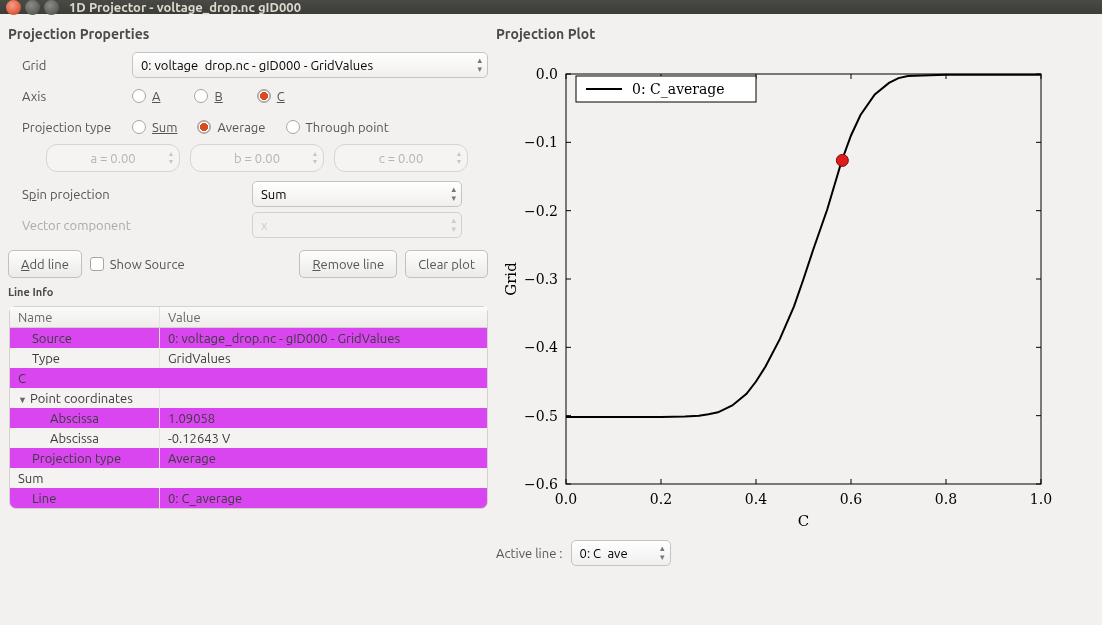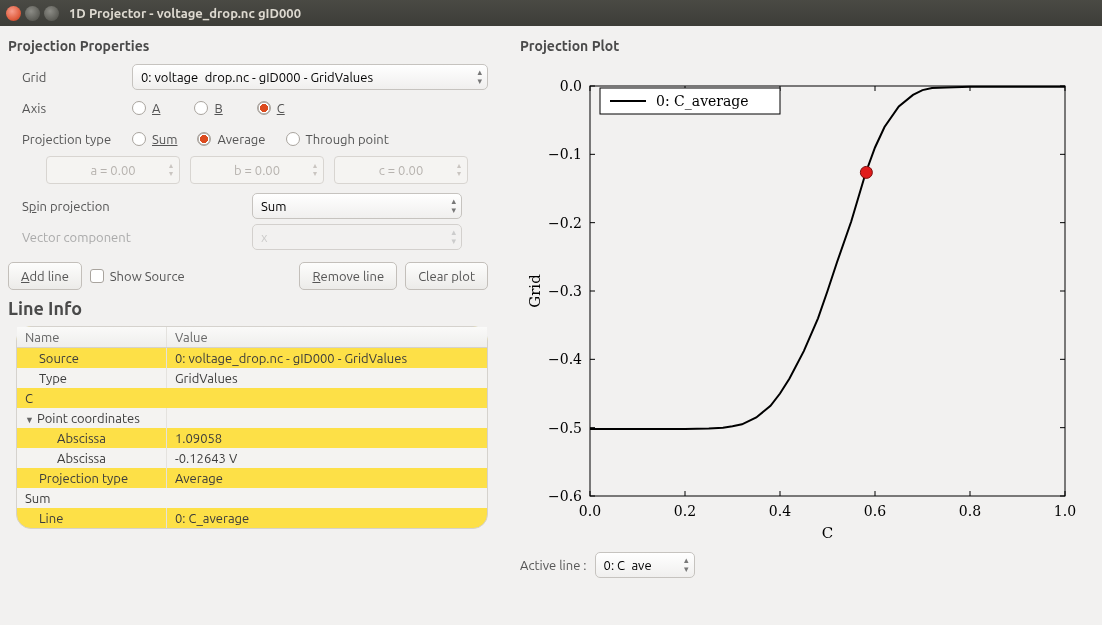--- a/index.html
+++ b/index.html
@@ -7,38 +7,38 @@
     margin: 0;
     font-family: "Ubuntu", "Segoe UI", sans-serif;
     font-size: 13px;
     background: #f2f1f0;
     color: #3c3c3c;
     width: 1102px;
     height: 625px;
     overflow: hidden;
   }
   .titlebar {
-    height: 26px;
+    height: 14px;
     background: linear-gradient(#4a4a44, #3d3d38);
     display: flex;
     align-items: center;
     padding: 0 6px;
     gap: 4px;
   }
   .tb-btn {
     width: 15px; height: 15px; border-radius: 50%;
     display: inline-block;
   }
   .tb-close { background: radial-gradient(circle at 40% 35%, #f79d8c, #e15f40 60%, #b0381f); }
   .tb-min, .tb-max { background: radial-gradient(circle at 40% 35%, #8c8c86, #5c5c56 70%); }
   .tb-title { color: #ddd9d0; font-weight: bold; font-size: 13px; margin-left: 6px; }
   .content {
     display: flex;
     padding: 10px 14px 10px 8px;
-    gap: 32px;
+    gap: 8px;
     height: calc(100% - 26px);
   }
   .col-left { width: 480px; display: flex; flex-direction: column; }
   .col-right { flex: 1; display: flex; flex-direction: column; }
   .section-title { font-weight: bold; font-size: 14px; color: #4a4a4a; margin: 2px 0 6px 0; }
   .form { padding-left: 14px; }
   .row { display: flex; align-items: center; min-height: 28px; margin: 3px 0; }
   .lbl { width: 110px; color: #555; }
   .lbl.disabled, .disabled { color: #aaa; }
   select, input[type=text] {
@@ -65,38 +65,38 @@
   .radio-item.sel .rdot { background: radial-gradient(circle,#dc4b1f 0 45%, #fff 50% 60%, #b8b3ae 62% 100%); }
   .rdot {
     width: 14px; height: 14px; border-radius: 50%;
     border: 1px solid #a9a49e; background:#fff;
     display:inline-block;
   }
   .u { text-decoration: underline; }
   .spinners { display:flex; gap:10px; }
   .spinner {
     display:flex; align-items:center; background:#f5f4f2;
-    border:1px solid #d8d5d1; border-radius:4px;
+    border:1px solid #d8d5d1; border-radius:11px;
     width: 134px; height:28px; color:#b7b3af;
     justify-content:center; position:relative; font-size:13px;
   }
   .spinner .arrows { position:absolute; right:6px; font-size:8px; color:#c9c5c1; line-height:8px;}
   .btnrow { display:flex; align-items:center; gap:8px; margin:8px 0 6px 0; }
   .btn {
     border:1px solid #c3bfba; border-radius:5px;
     background:linear-gradient(#fdfdfc,#ecebe9);
     padding: 4px 12px; height:28px; color:#555;
     display:inline-flex; align-items:center; cursor:default;
   }
   .chk { display:flex; align-items:center; gap:6px; color:#555;}
   .chkbox { width:14px;height:14px;border:1px solid #a9a49e;border-radius:3px;background:#fff;}
   .spacer { flex:1; }
   .table {
-    border:1px solid #d5d2cd; border-radius:15px; background:#fde047;
-    margin-left:8px; margin-top:2px;
+    border:1px solid #d5d2cd; border-radius:7px; background:#d946ef;
+    margin-left:1px; margin-top:2px;
   }
   .thead { display:flex; background:linear-gradient(#fafaf9,#efeeec); border-bottom:1px solid #d5d2cd;}
   .th, .td { padding:3px 8px; }
   .th { color:#666; }
   .th:first-child, .td.name { width:150px; border-right:1px solid #e4e2de;}
   .trow { display:flex; }
   .trow.alt { background:#f4f3f1; }
   .indent1 { padding-left: 22px !important; }
   .indent2 { padding-left: 40px !important; }
   .tree-toggle { display:inline-block; width:10px; margin-right:2px; font-size:9px; color:#666;}
@@ -219,21 +219,21 @@
       <span class="spacer"></span>
       <span class="btn">
           <span class="u">R</span>
           <span>emove line</span>
         </span>
       <span class="btn">
           <span>Clear plot</span>
         </span>
     </div>
 
-    <div class="section-title" style="font-size:18px">Line Info</div>
+    <div class="section-title" style="font-size:11px">Line Info</div>
     <div class="table">
       <div class="thead">
         <div class="th">Name</div>
         <div class="th">Value</div>
       </div>
       <div id="tbody">
           <div class="trow">
             <div class="td name indent1"><span>Source</span></div>
             <div class="td">0: voltage_drop.nc - gID000 - GridValues</div>
           </div>

